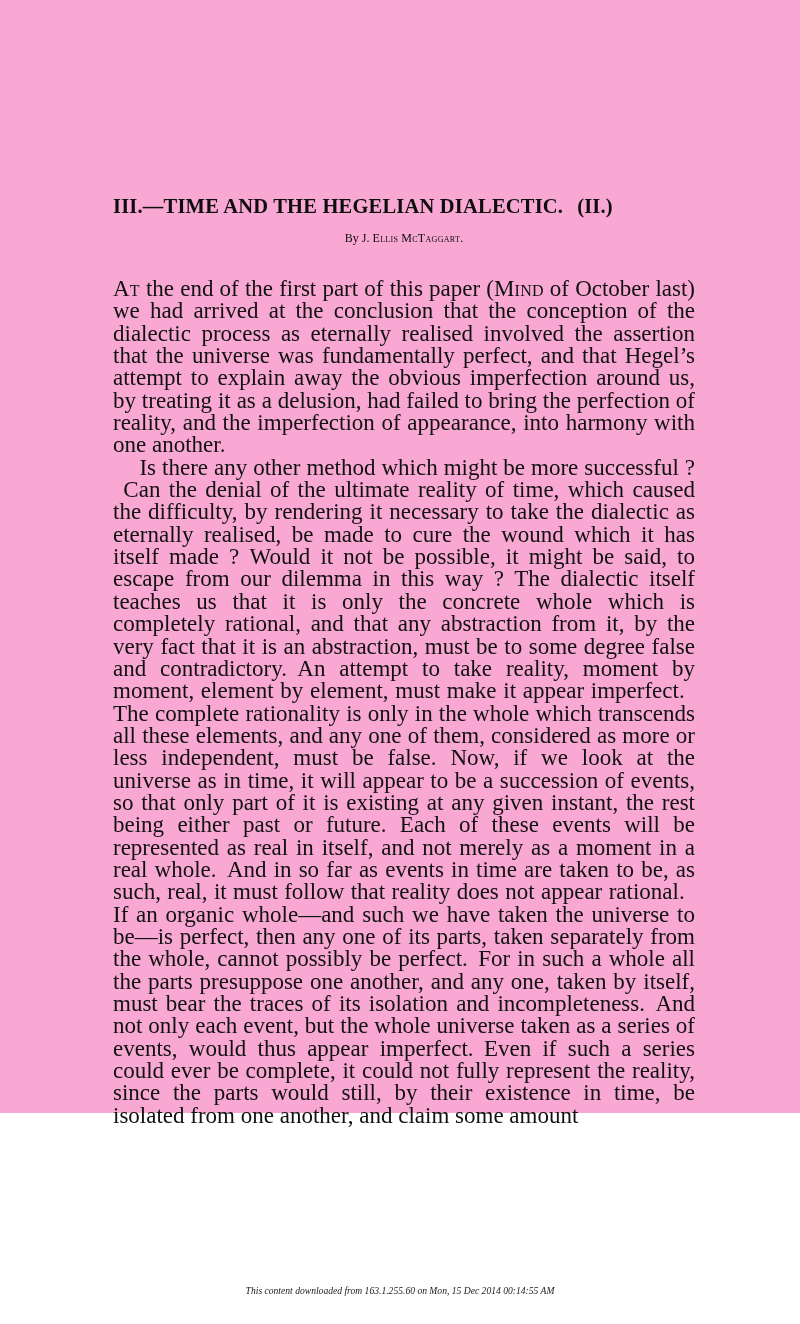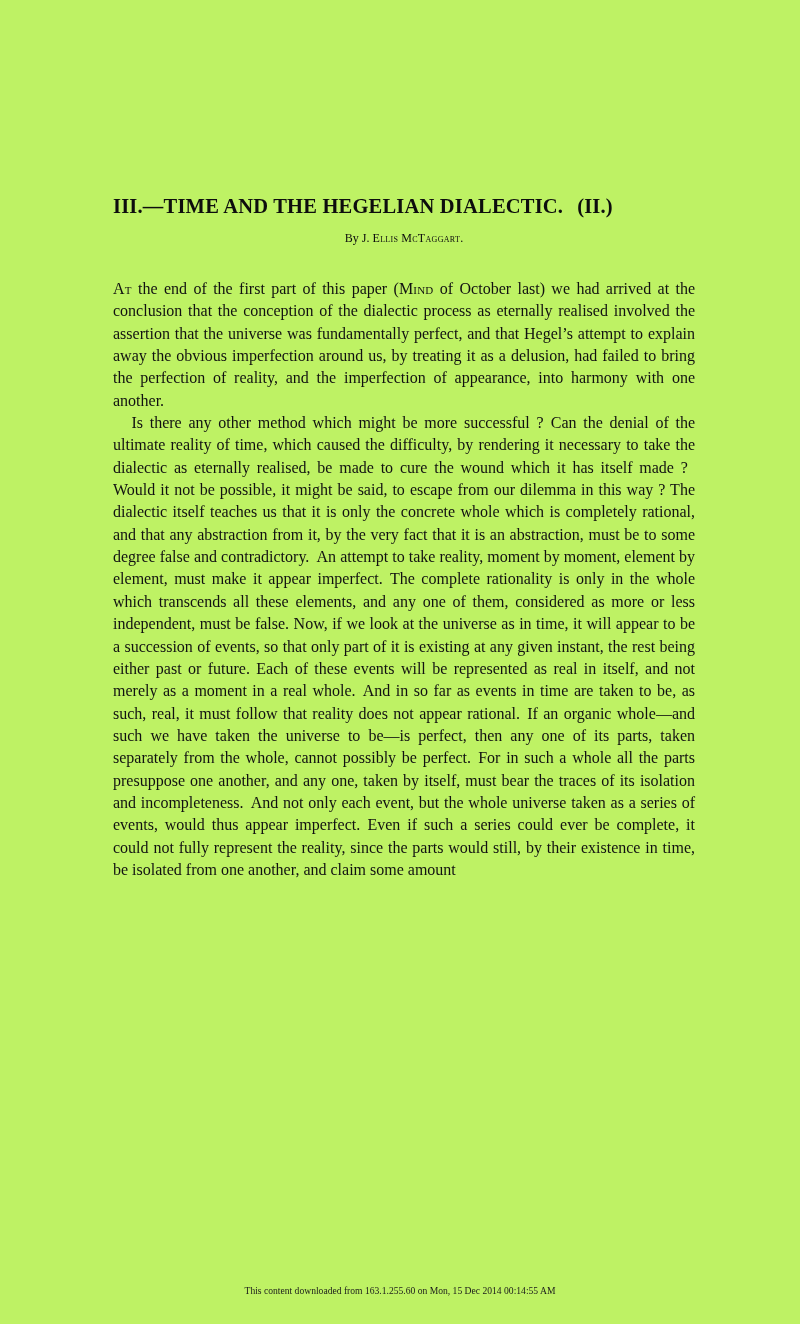--- a/index.html
+++ b/index.html
@@ -14,22 +14,22 @@
     position: relative;
     font-family: "Liberation Serif", "DejaVu Serif", serif;
     color: #121212;
     overflow: hidden;
   }
 
   .page {
     position: absolute;
     left: 0; top: 0;
     width: 800px;
-    height: 1324px;
-    background: #bef264;
+    height: 1113px;
+    background: #f9a8d4;
   }
 
   
   .article-title {
     position: absolute;
     left: 113px;
     top: 181px;
     width: 580px;
     font-size: 20.5px;
     letter-spacing: 0.2px;
@@ -56,21 +56,21 @@
     font-variant: small-caps;
     letter-spacing: 0.3px;
   }
 
   
   .body-text {
     position: absolute;
     left: 113px;
     top: 278px;
     width: 582px;
-    font-size: 16px;
+    font-size: 23px;
     line-height: 22.35px;
     text-align: justify;
     text-justify: inter-word;
     color: #111111;
   }
   .para {
     margin: 0;
     text-indent: 0;
   }
   .para + .para {
@@ -91,21 +91,21 @@
     position: absolute;
     left: 0;
     top: 1285px;
     width: 800px;
     text-align: center;
     font-size: 9.6px;
     line-height: 12.5px;
     color: #1b1b1b;
     font-family: "Liberation Serif", "DejaVu Serif", serif;
   }
-  .scan-footer .footer-line { display: block; }
+  .scan-footer .footer-line { display: block; font-style: italic; }
   .jstor-link {
     color: #3333cc;
     text-decoration: underline;
   }
 </style>
 </head>
 <body>
 
 <div class="page">
 

